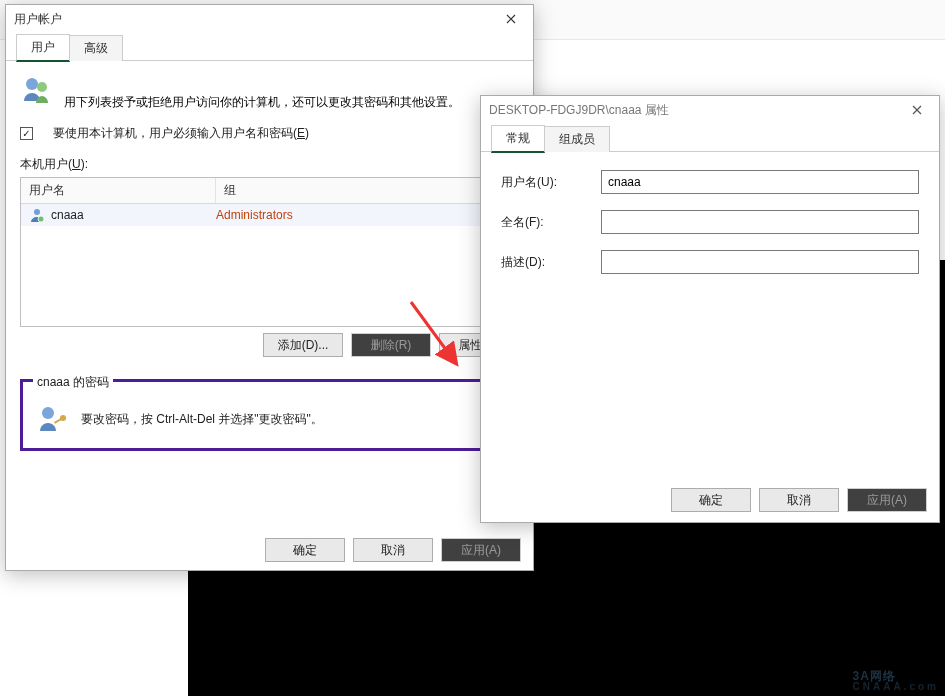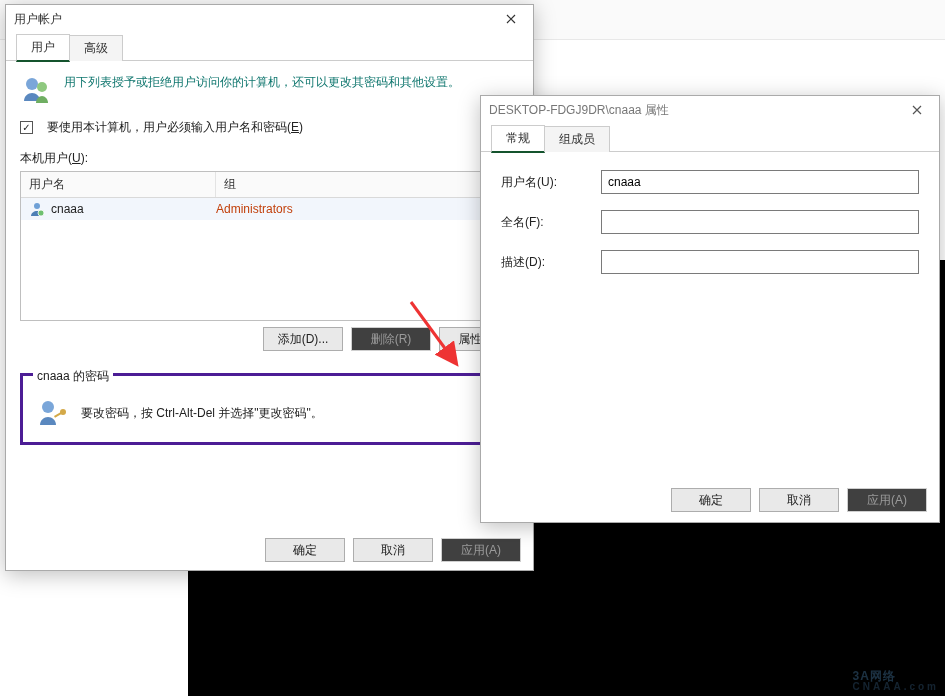--- a/index.html
+++ b/index.html
@@ -18,23 +18,23 @@
 
   .tabs { display: flex; align-items: flex-end; padding-left: 10px; margin-top: 4px; height: 24px; position: relative; }
   .tabs:after { content:""; position:absolute; left:0; right:0; bottom:0; height:1px; background:#ccc; }
   .tab { padding: 4px 14px; border: 1px solid #ccc; border-bottom: none; background: #f4f4f4; color: #333; position: relative; z-index:1; cursor: default; }
   .tab.active { background: #fff; border-bottom: 2px solid #14532d; margin-bottom:-1px; }
   .tab + .tab { margin-left: -1px; }
 
   .pane { padding: 12px 14px; }
   .intro-row { display: flex; gap: 12px; align-items: flex-start; }
   .users-icon { width: 32px; height: 32px; flex: 0 0 32px; }
-  .intro-text { color: #0f766e; line-height: 1.5; }
-
-  .chkrow { display: flex; align-items: center; gap: 14px; margin-top: 14px; color: #222; }
+  .intro-text { color: #000000; line-height: 1.5; margin-top: 20px; }
+
+  .chkrow { display: flex; align-items: center; gap: 20px; margin-top: 14px; color: #222; }
   .chkbox { width: 13px; height: 13px; border: 1px solid #555; display: inline-flex; align-items: center; justify-content: center; background: #fff; }
   .chkbox.checked:after { content: "✓"; font-size: 10px; line-height: 10px; color: #222; }
   .underline { text-decoration: underline; }
 
   .list-label { margin-top: 14px; color: #222; }
   .listbox { margin-top: 4px; border: 1px solid #bfbfbf; height: 150px; background: #fff; }
   .listhead { display: flex; border-bottom: 1px solid #d9d9d9; background: #fafafa; }
   .listhead .col { padding: 4px 8px; color: #333; border-right: 1px solid #e3e3e3; }
   .col.u { width: 195px; }
   .col.g { flex: 1; }

